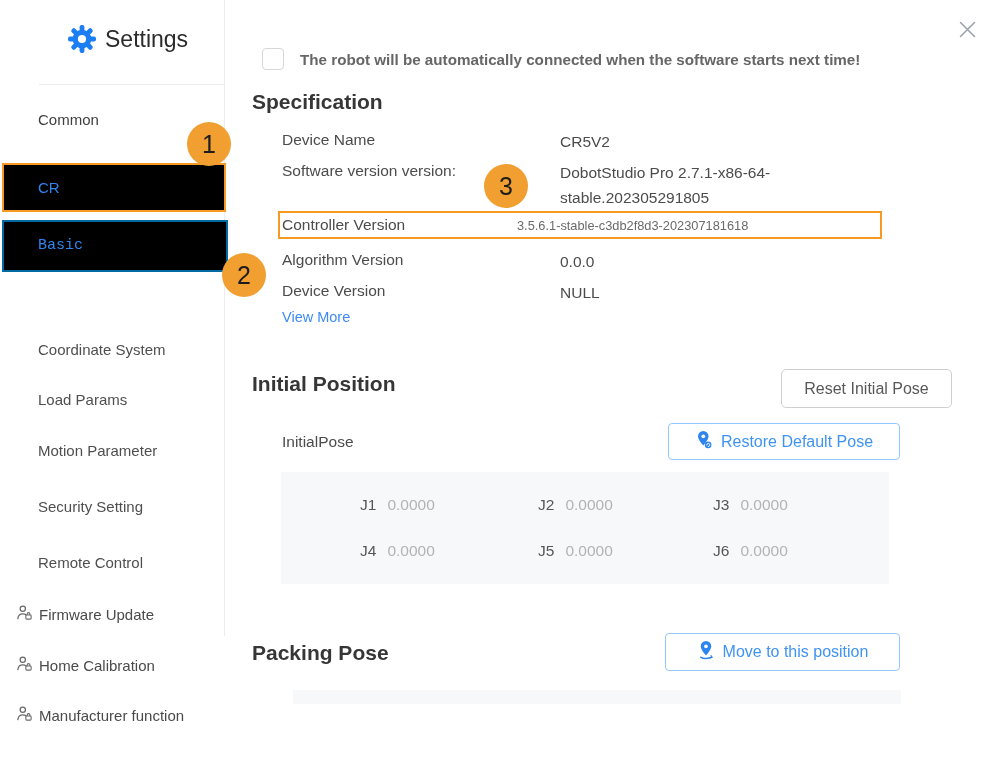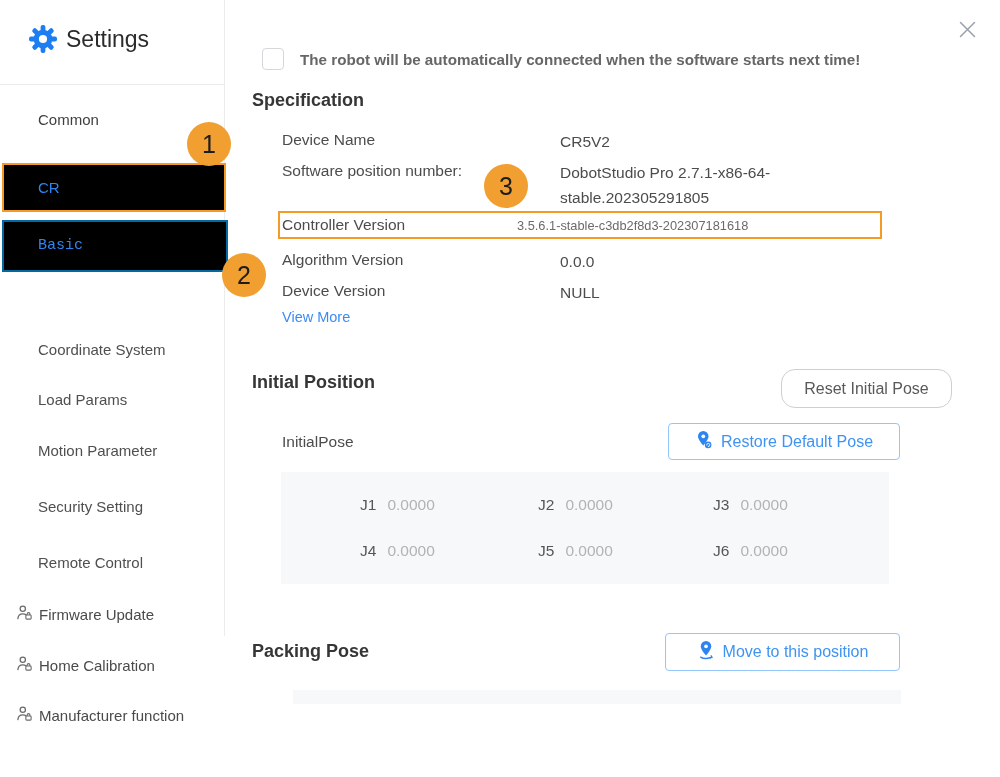--- a/index.html
+++ b/index.html
@@ -1,45 +1,45 @@
 <!DOCTYPE html>
 <html><head>
 <meta charset="utf-8">
 <style>
   * { margin:0; padding:0; box-sizing:border-box; }
   html,body { background:#fff; }
   body { font-family:"Liberation Sans", sans-serif; }
   #app { position:relative; width:1000px; height:777px; background:#fff; overflow:hidden; }
 
   
-  .sidebar { position:absolute; left:0; top:0; width:225px; height:636px; border-right:1px solid #ececec; background:#fff; }
+  .sidebar { position:absolute; left:0; top:0; width:225px; height:636px; border-right:1px solid #ececec; background:#fff;padding-left:39px; }
   .sidebar-header { position:relative; height:85px; border-bottom:1px solid #ececec; }
   .gear { position:absolute; left:28px; top:24px; }
   .sidebar-title { position:absolute; left:66px; top:26px; font-size:23px; color:#2b2b2b; }
   .nav-item { position:absolute; left:38px; font-size:15px; color:#4f4f4f; height:20px; line-height:20px; white-space:nowrap; cursor:default; }
   .nav-item.common { color:#3f3f3f; }
   .cr-box { position:absolute; left:2px; top:163px; width:224px; height:49px; border:2px solid #f59b25; background:#000000; }
   .cr-box .nav-text { position:absolute; left:34px; top:0; line-height:45px; font-size:15px; color:#2e85f0; }
   .basic-box { position:absolute; left:2px; top:220px; width:226px; height:52px; border:2px solid #0369a1; background:#000000;font-family:Liberation Mono, monospace; }
   .basic-box .nav-text { position:absolute; left:34px; top:0; line-height:48px; font-size:15px; color:#2e85f0; }
   .nav-icon-row { position:absolute; left:16px; display:flex; align-items:center; gap:6px; height:20px;text-align:center; }
   .nav-icon-row .lbl { font-size:15px; color:#4a4a4a; white-space:nowrap; }
 
   
   .main { position:absolute; left:225px; top:0; width:775px; height:777px; }
   .close-btn { position:absolute; right:22px; top:20px; width:20px; height:20px; cursor:pointer; }
   .checkbox { position:absolute; left:37px; top:48px; width:22px; height:22px; border:1px solid #d5d7db; border-radius:4px; background:#fff; cursor:pointer; }
   .auto-label { position:absolute; left:75px; top:51px; font-size:15.2px; color:#666;font-weight:bold; }
-  .h-section { position:absolute; font-size:18px; font-weight:bold; color:#363636; }
+  .h-section { position:absolute; font-size:21px; font-weight:bold; color:#363636; }
   .spec-label { position:absolute; left:57px; font-size:15.5px; color:#4c4c4c; line-height:22px; }
   .spec-value { position:absolute; left:335px; font-size:15.5px; color:#4c4c4c; line-height:25px; }
   .ctrl-box { position:absolute; left:53px; top:211px; width:604px; height:28px; border:2px solid #f59b25; background:#fff; }
   .ctrl-value { position:absolute; left:292px; top:218px; font-size:12.8px; color:#6a6a6a; }
   .view-more { position:absolute; left:57px; top:309px; font-size:14.5px; color:#3d8bf2; cursor:pointer; }
-  .btn-gray { position:absolute; left:556px; top:369px; width:171px; height:39px; background:#fff; border:1px solid #cfcfcf; border-radius:14px; font-size:16px; color:#595959; display:flex; align-items:center; justify-content:center; cursor:pointer; }
+  .btn-gray { position:absolute; left:556px; top:369px; width:171px; height:39px; background:#fff; border:1px solid #cfcfcf; border-radius:5px; font-size:16px; color:#595959; display:flex; align-items:center; justify-content:center; cursor:pointer; }
   .pose-label { position:absolute; left:57px; top:433px; font-size:15.5px; color:#4c4c4c; }
   .btn-blue { position:absolute; background:#fff; border:1px solid #93c6fa; border-radius:4px; font-size:16px; color:#3f93f2; display:flex; align-items:center; justify-content:center; gap:8px; cursor:pointer; white-space:nowrap; }
   .btn-move { left:185px; top:423px; width:236px; height:37px; }
   .btn-restore { left:443px; top:423px; width:232px; height:37px; }
   .btn-pack { left:440px; top:633px; width:235px; height:38px; }
   .joints-panel { position:absolute; left:56px; top:472px; width:608px; height:112px; background:#f7f8fa; }
   .joint { position:absolute; height:20px; line-height:20px; font-size:15.5px; white-space:nowrap; }
   .joint .jn { color:#565656; }
   .joint .jv { color:#b3b3b3; margin-left:11px; }
   .packing-strip { position:absolute; left:68px; top:690px; width:608px; height:14px; background:#f7f8fa; }
@@ -134,21 +134,21 @@
     </div>
 
     <div class="checkbox"></div>
     <div class="auto-label">The robot will be automatically connected when the software starts next time!</div>
 
     <div class="h-section" style="left:27px; top:90px">Specification</div>
 
     <div class="spec-label" style="top:129px">Device Name</div>
     <div class="spec-value" style="top:129px">CR5V2</div>
 
-    <div class="spec-label" style="top:160px">Software position number:</div>
+    <div class="spec-label" style="top:160px">Software version version:</div>
     <div class="spec-value" style="top:160px; width:255px">DobotStudio Pro 2.7.1-x86-64-stable.202305291805</div>
 
     <div class="ctrl-box"></div>
     <div class="spec-label" style="top:214px">Controller Version</div>
     <div class="ctrl-value">3.5.6.1-stable-c3db2f8d3-202307181618</div>
 
     <div class="spec-label" style="top:249px">Algorithm Version</div>
     <div class="spec-value" style="top:249px">0.0.0</div>
 
     <div class="spec-label" style="top:280px">Device Version</div>

